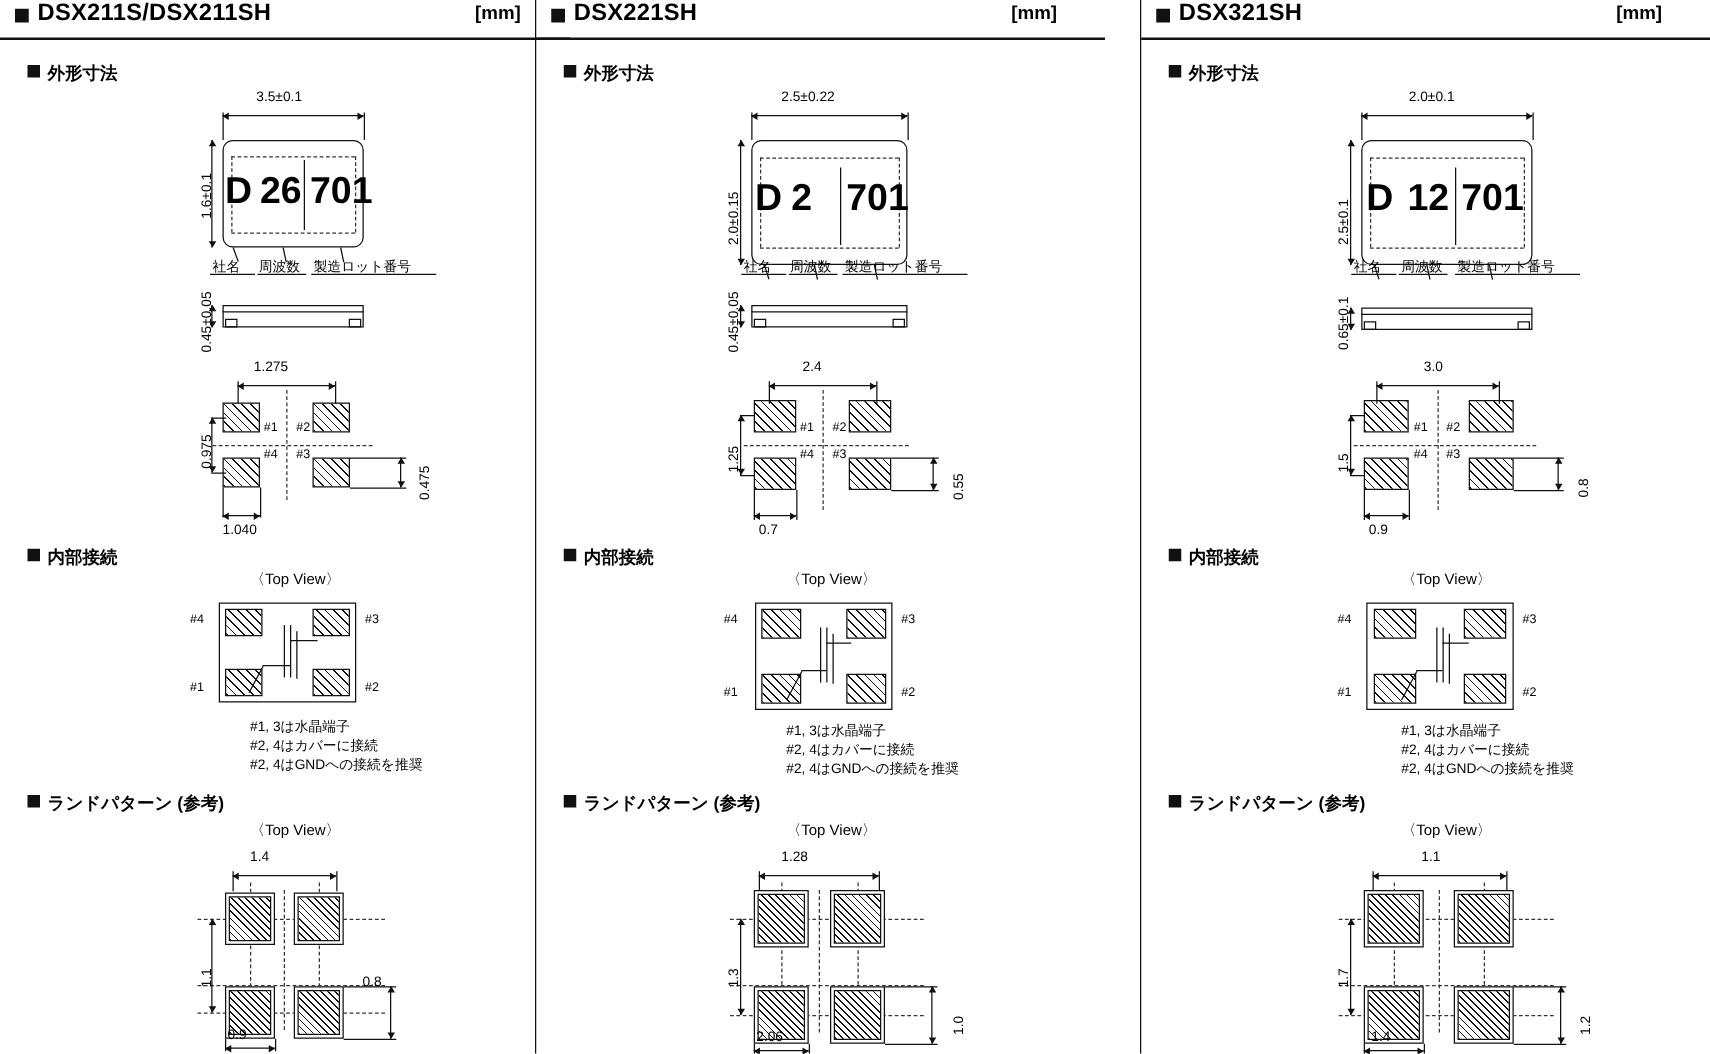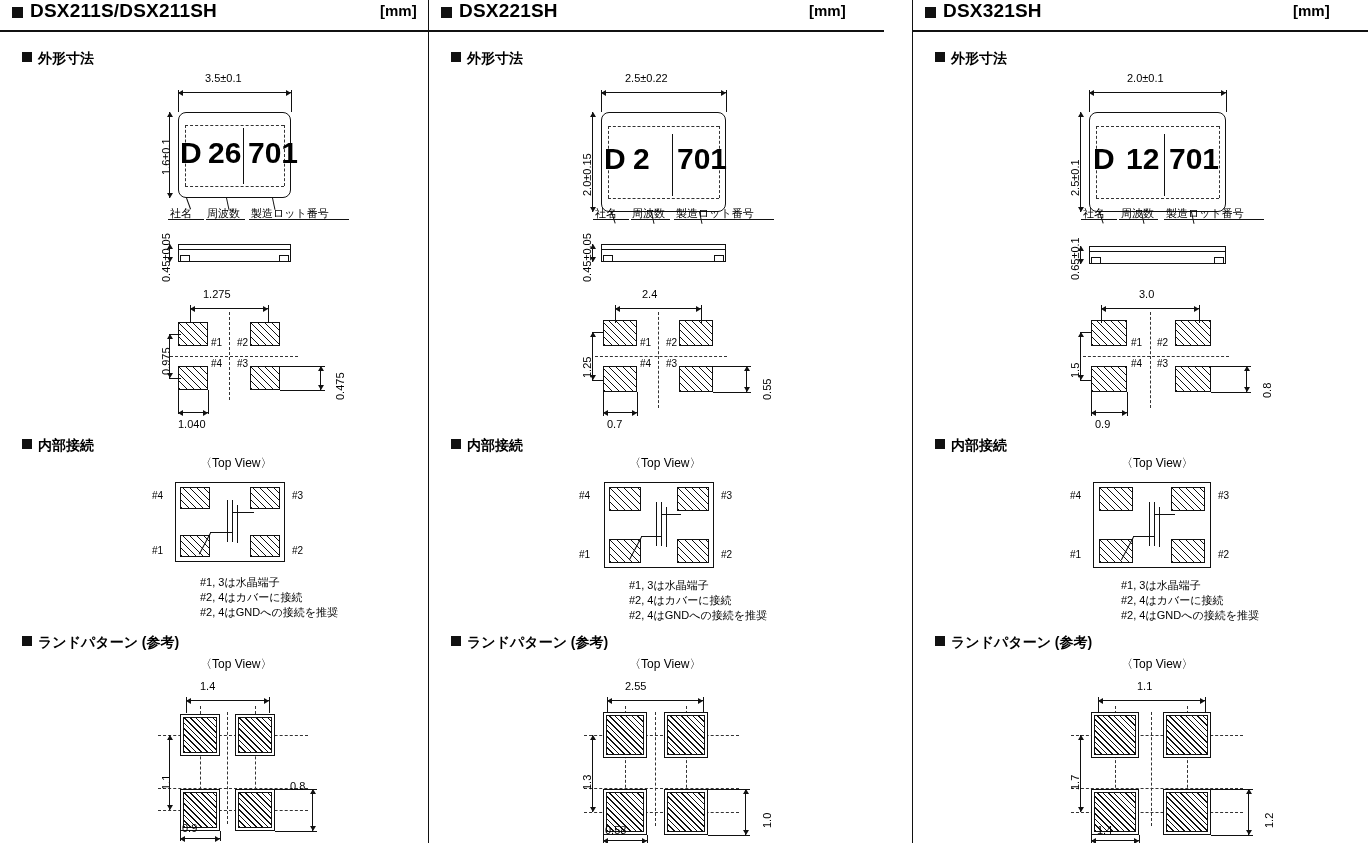--- a/index.html
+++ b/index.html
@@ -306,21 +306,21 @@
 
     <div class="note" style="left:200px;top:578px;">#1, 3は水晶端子</div>
     <div class="note" style="left:200px;top:593px;">#2, 4はカバーに接続</div>
     <div class="note" style="left:200px;top:608px;">#2, 4はGNDへの接続を推奨</div>
 
     <div class="sect" style="left:22px;top:634px;">
       <span class="sq"></span><span>ランドパターン (参考)</span>
     </div>
     <div class="topview" style="left:200px;top:656px;">〈Top View〉</div>
 
-    <div class="lbl" style="left:196px;top:680px;">2.55</div>
+    <div class="lbl" style="left:196px;top:680px;">1.28</div>
     <div class="arrw" style="left:178px;top:700px;width:96px;"></div>
     <div class="ln v1" style="left:178px;top:697px;height:16px;"></div>
     <div class="ln v1" style="left:274px;top:697px;height:16px;"></div>
 
     <div class="dash-h" style="left:155px;top:788px;width:155px;"></div>
     <div class="dash-v" style="left:226px;top:712px;height:114px;"></div>
     <div class="dash-h" style="left:155px;top:735px;width:155px;"></div>
     <div class="dash-h" style="left:155px;top:812px;width:155px;"></div>
     <div class="dash-v" style="left:196px;top:706px;height:126px;"></div>
     <div class="dash-v" style="left:257px;top:706px;height:126px;"></div>
@@ -342,21 +342,21 @@
     <div class="arrv" style="left:163px;top:735px;height:77px;"></div>
 
     <div class="ln h1" style="left:279px;top:789px;width:42px;"></div>
     <div class="ln h1" style="left:279px;top:835px;width:42px;"></div>
     <div class="arrv" style="left:316px;top:789px;height:46px;"></div>
     <div class="vtext" style="left:332px;top:828px;">1.0</div>
 
     <div class="arrw" style="left:174px;top:840px;width:44px;"></div>
     <div class="ln v1" style="left:174px;top:835px;height:8px;"></div>
     <div class="ln v1" style="left:218px;top:835px;height:8px;"></div>
-    <div class="lbl" style="left:176px;top:824px;">0.58</div>
+    <div class="lbl" style="left:176px;top:824px;">2.06</div>
   </div>
 
   <div class="col c3">
     <div class="hdr">
       <span class="sq"></span>
       <span class="title">DSX321SH</span>
       <span class="unit u3">[mm]</span>
     </div>
     <div class="hrule"></div>
 

